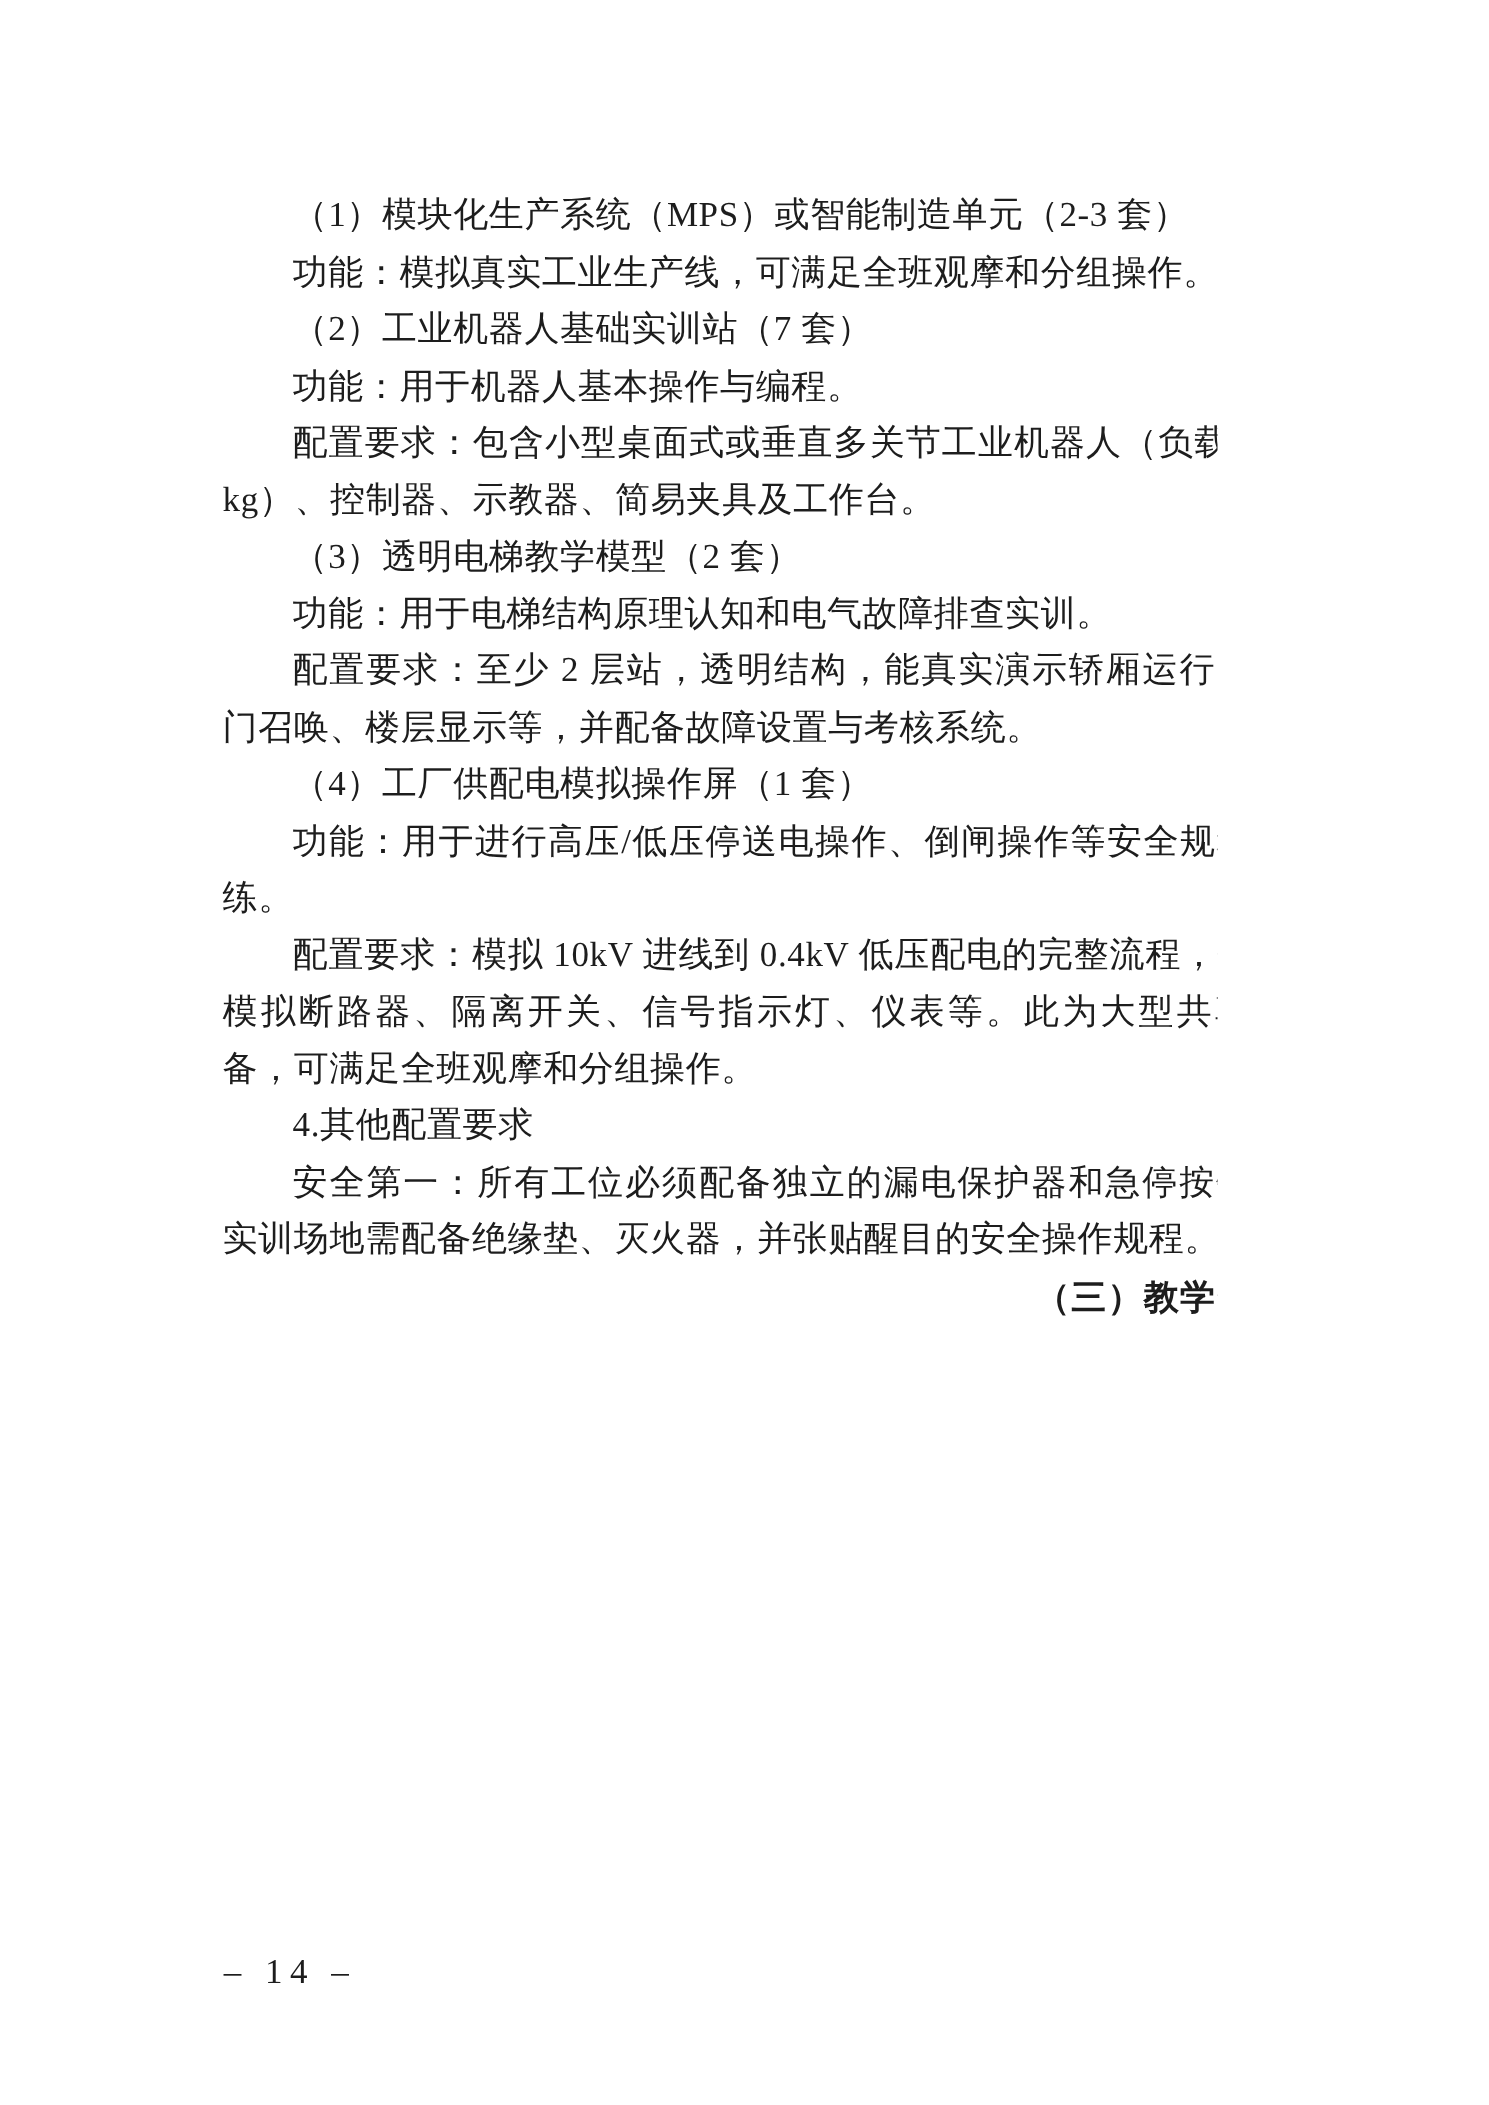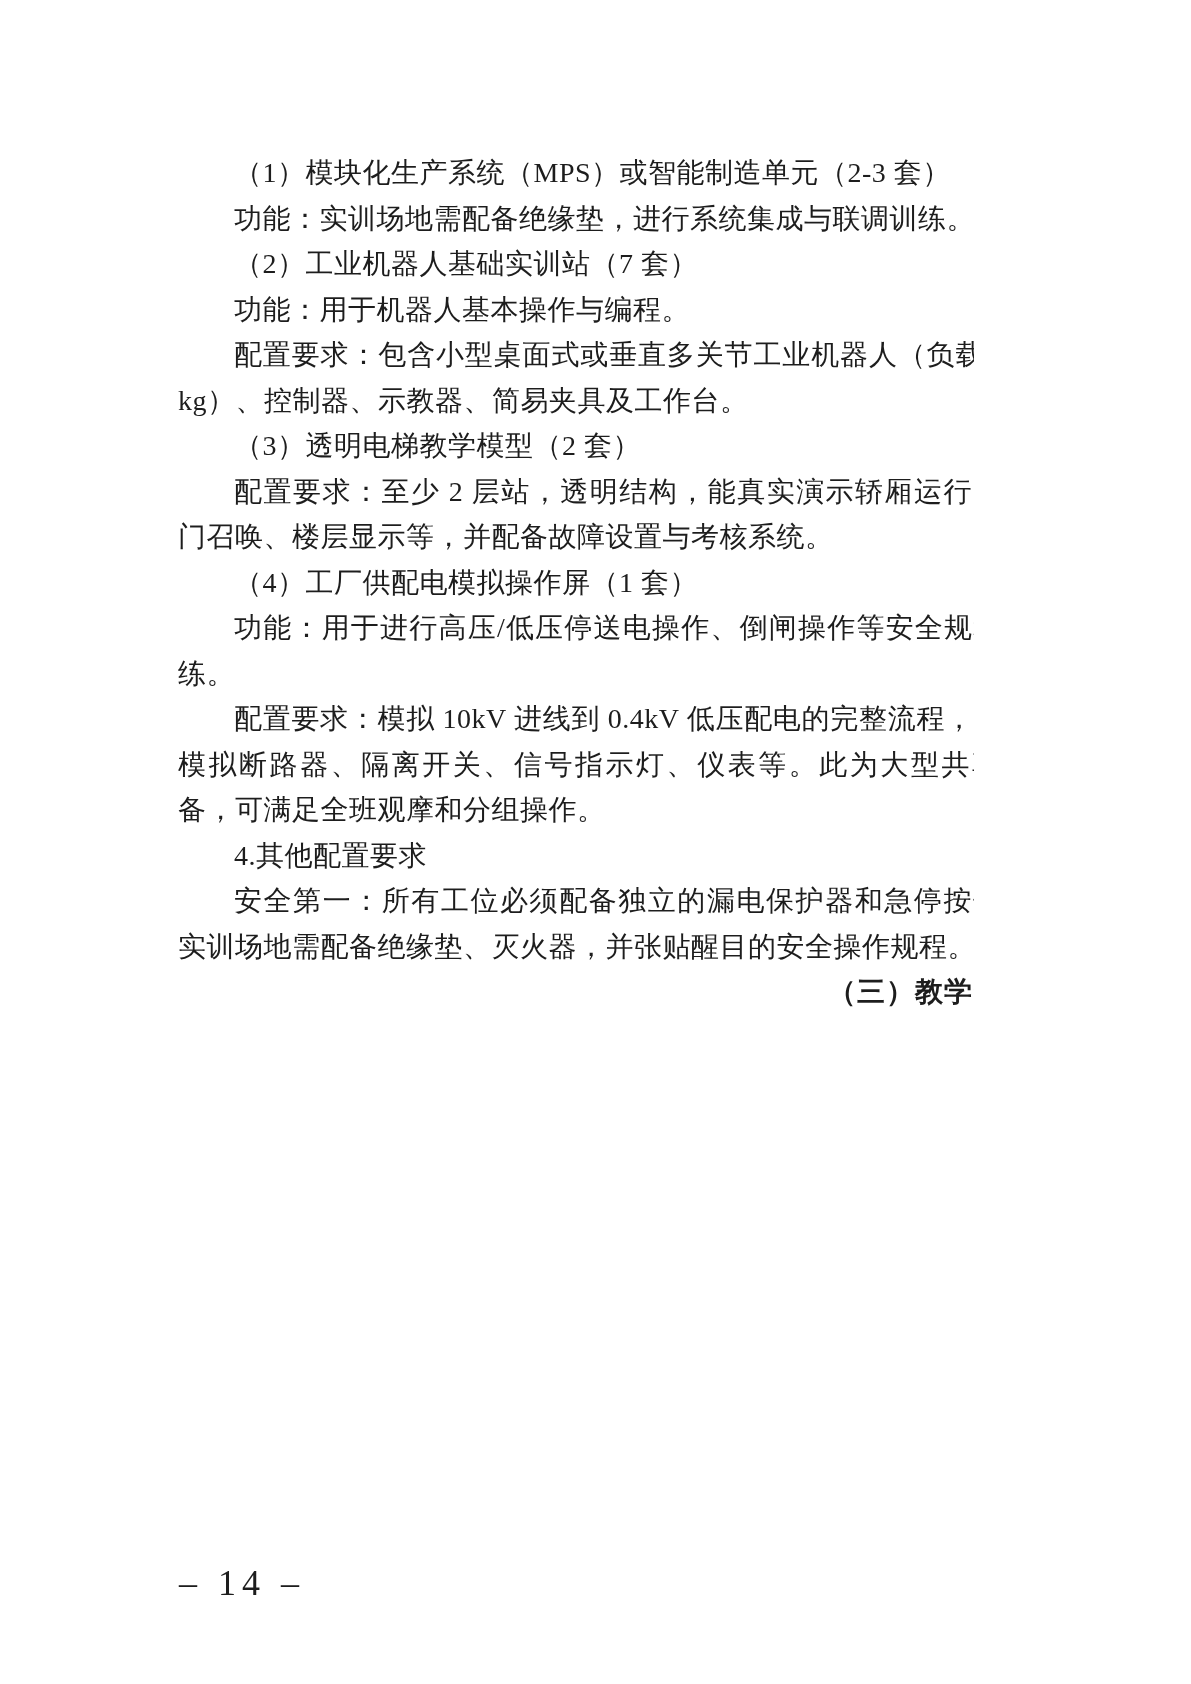--- a/index.html
+++ b/index.html
@@ -36,37 +36,38 @@
   .para.heading {
     font-family: Liberation Sans, sans-serif;
     font-weight: 700;
     letter-spacing: 1px;
     text-align: right;
   }
   .footer {
     position: absolute;
     left: 179px;
     top: 1562px;
-    font-size: 36px;
+    font-size: 28px;
     letter-spacing: 6px;
     color: #1d1d1d;
     font-family: "Liberation Serif", "DejaVu Serif", serif;
   }
 </style>
 </head>
 <body>
 
 <div class="page">
   <div class="content">
     <p class="para">（1）模块化生产系统（MPS）或智能制造单元（2-3 套）</p>
-    <p class="para">功能：实训场地需配备绝缘垫，进行系统集成与联调训练。</p>
+    <p class="para">功能：模拟真实工业生产线，可满足全班观摩和分组操作。</p>
     <p class="para">（2）工业机器人基础实训站（7 套）</p>
     <p class="para">功能：用于机器人基本操作与编程。</p>
     <p class="para">配置要求：包含小型桌面式或垂直多关节工业机器人（负载 3-5kg）、控制器、示教器、简易夹具及工作台。</p>
     <p class="para">（3）透明电梯教学模型（2 套）</p>
+    <p class="para">功能：用于电梯结构原理认知和电气故障排查实训。</p>
     <p class="para">配置要求：至少 2 层站，透明结构，能真实演示轿厢运行、厅门召唤、楼层显示等，并配备故障设置与考核系统。</p>
     <p class="para">（4）工厂供配电模拟操作屏（1 套）</p>
     <p class="para">功能：用于进行高压/低压停送电操作、倒闸操作等安全规程训练。</p>
     <p class="para">配置要求：模拟 10kV 进线到 0.4kV 低压配电的完整流程，包含模拟断路器、隔离开关、信号指示灯、仪表等。此为大型共享设备，可满足全班观摩和分组操作。</p>
     <p class="para">4.其他配置要求</p>
     <p class="para">安全第一：所有工位必须配备独立的漏电保护器和急停按钮。实训场地需配备绝缘垫、灭火器，并张贴醒目的安全操作规程。</p>
     <p class="para heading">（三）教学资源</p>
   </div>
 
   <div class="footer">– 14 –</div>

